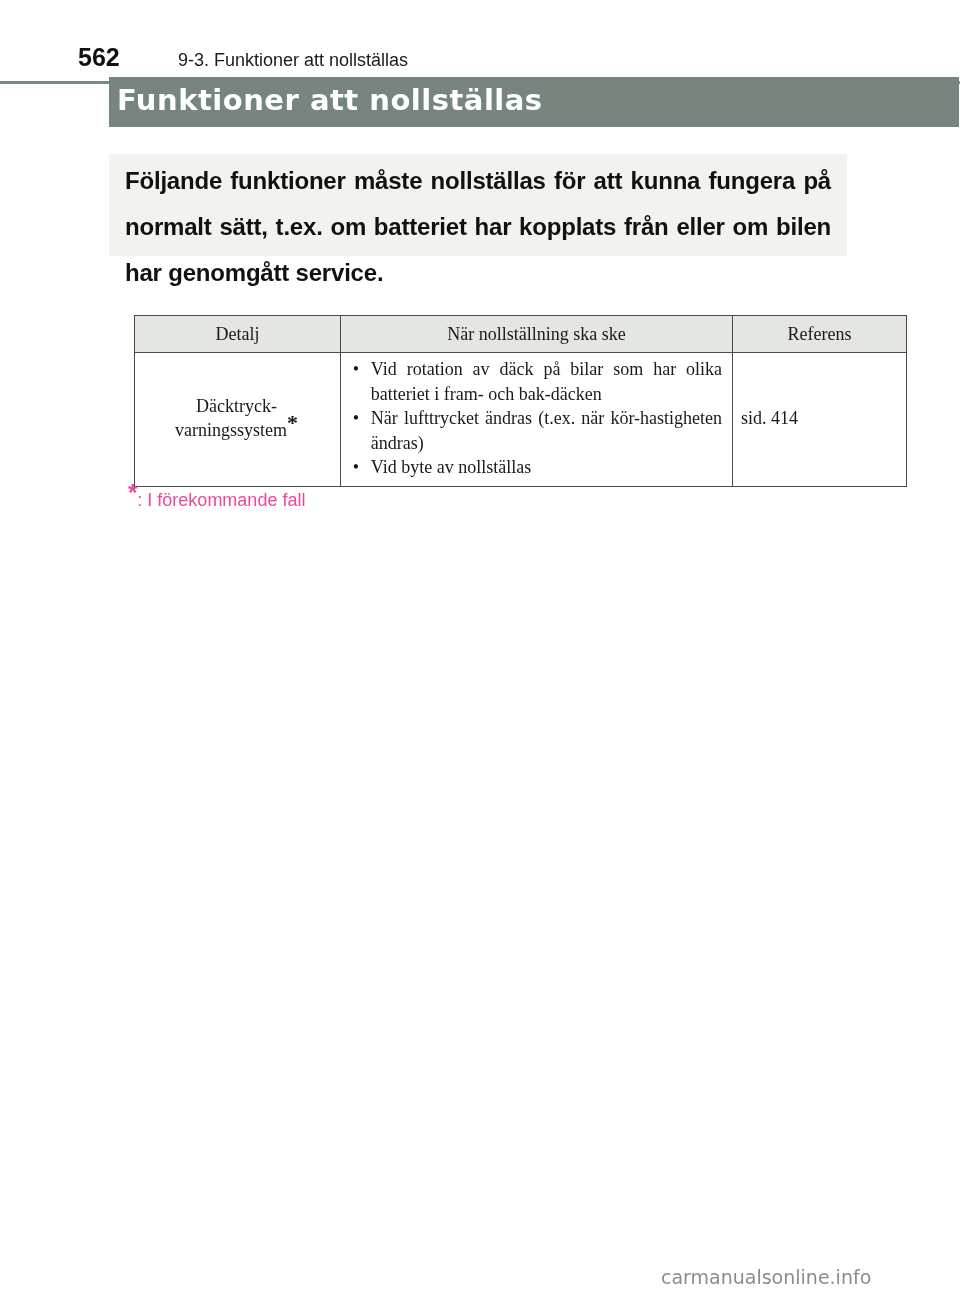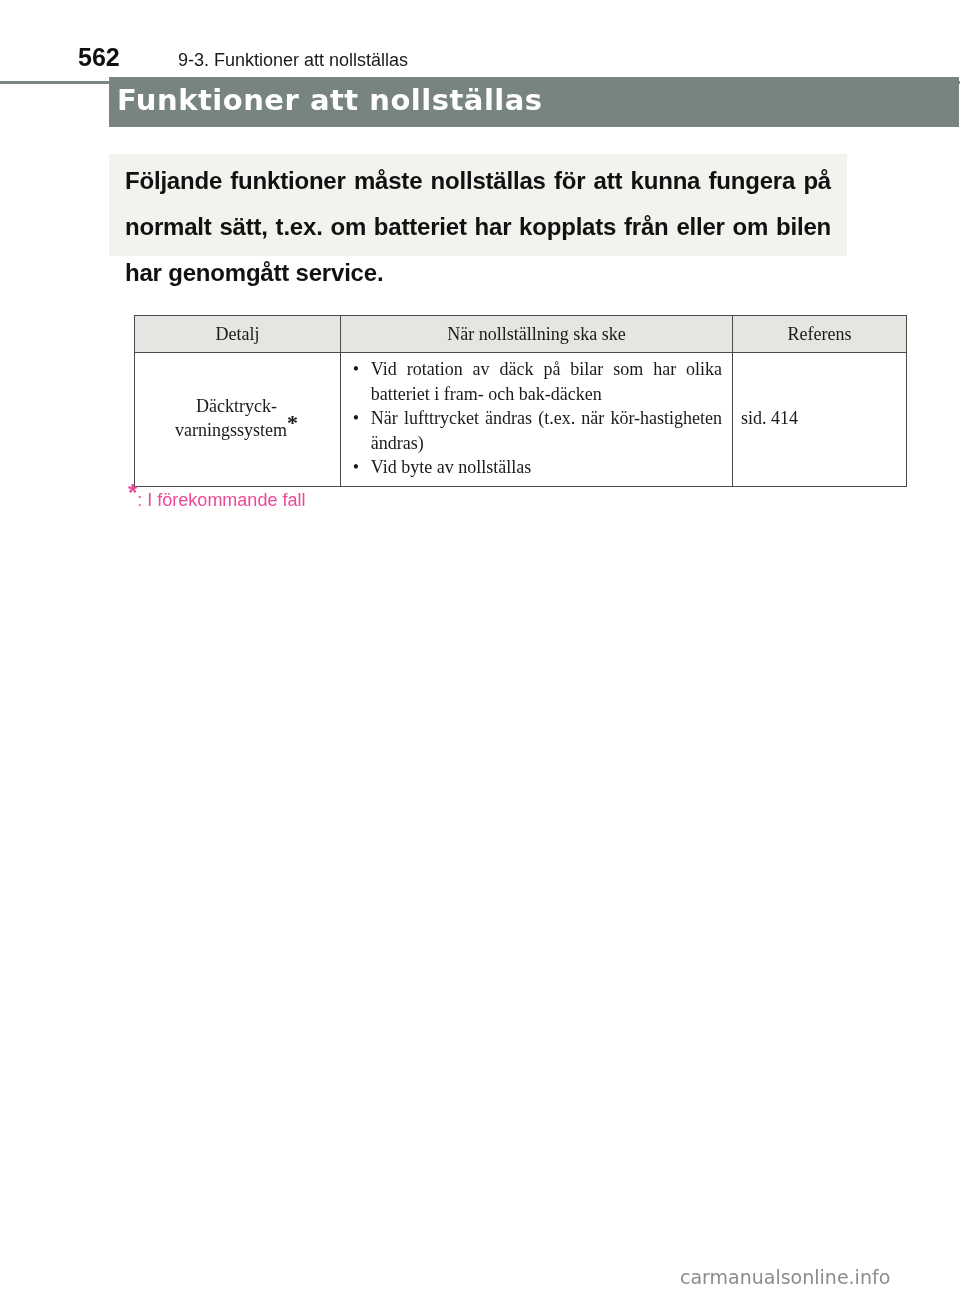--- a/index.html
+++ b/index.html
@@ -152,21 +152,21 @@
       top: 490px;
       font-size: 18px;
       color: #ec4899;
     }
     .footnote .asterisk {
       font-size: 24px;
       vertical-align: 5px;
     }
     .watermark {
       position: absolute;
-      left: 680px;
+      left: 661px;
       top: 1266px;
       font-family: "DejaVu Sans", sans-serif;
       font-size: 19px;
       color: #8c8c8c;
     }
   </style>
 </head>
 <body>
 
 <div class="page-header">

